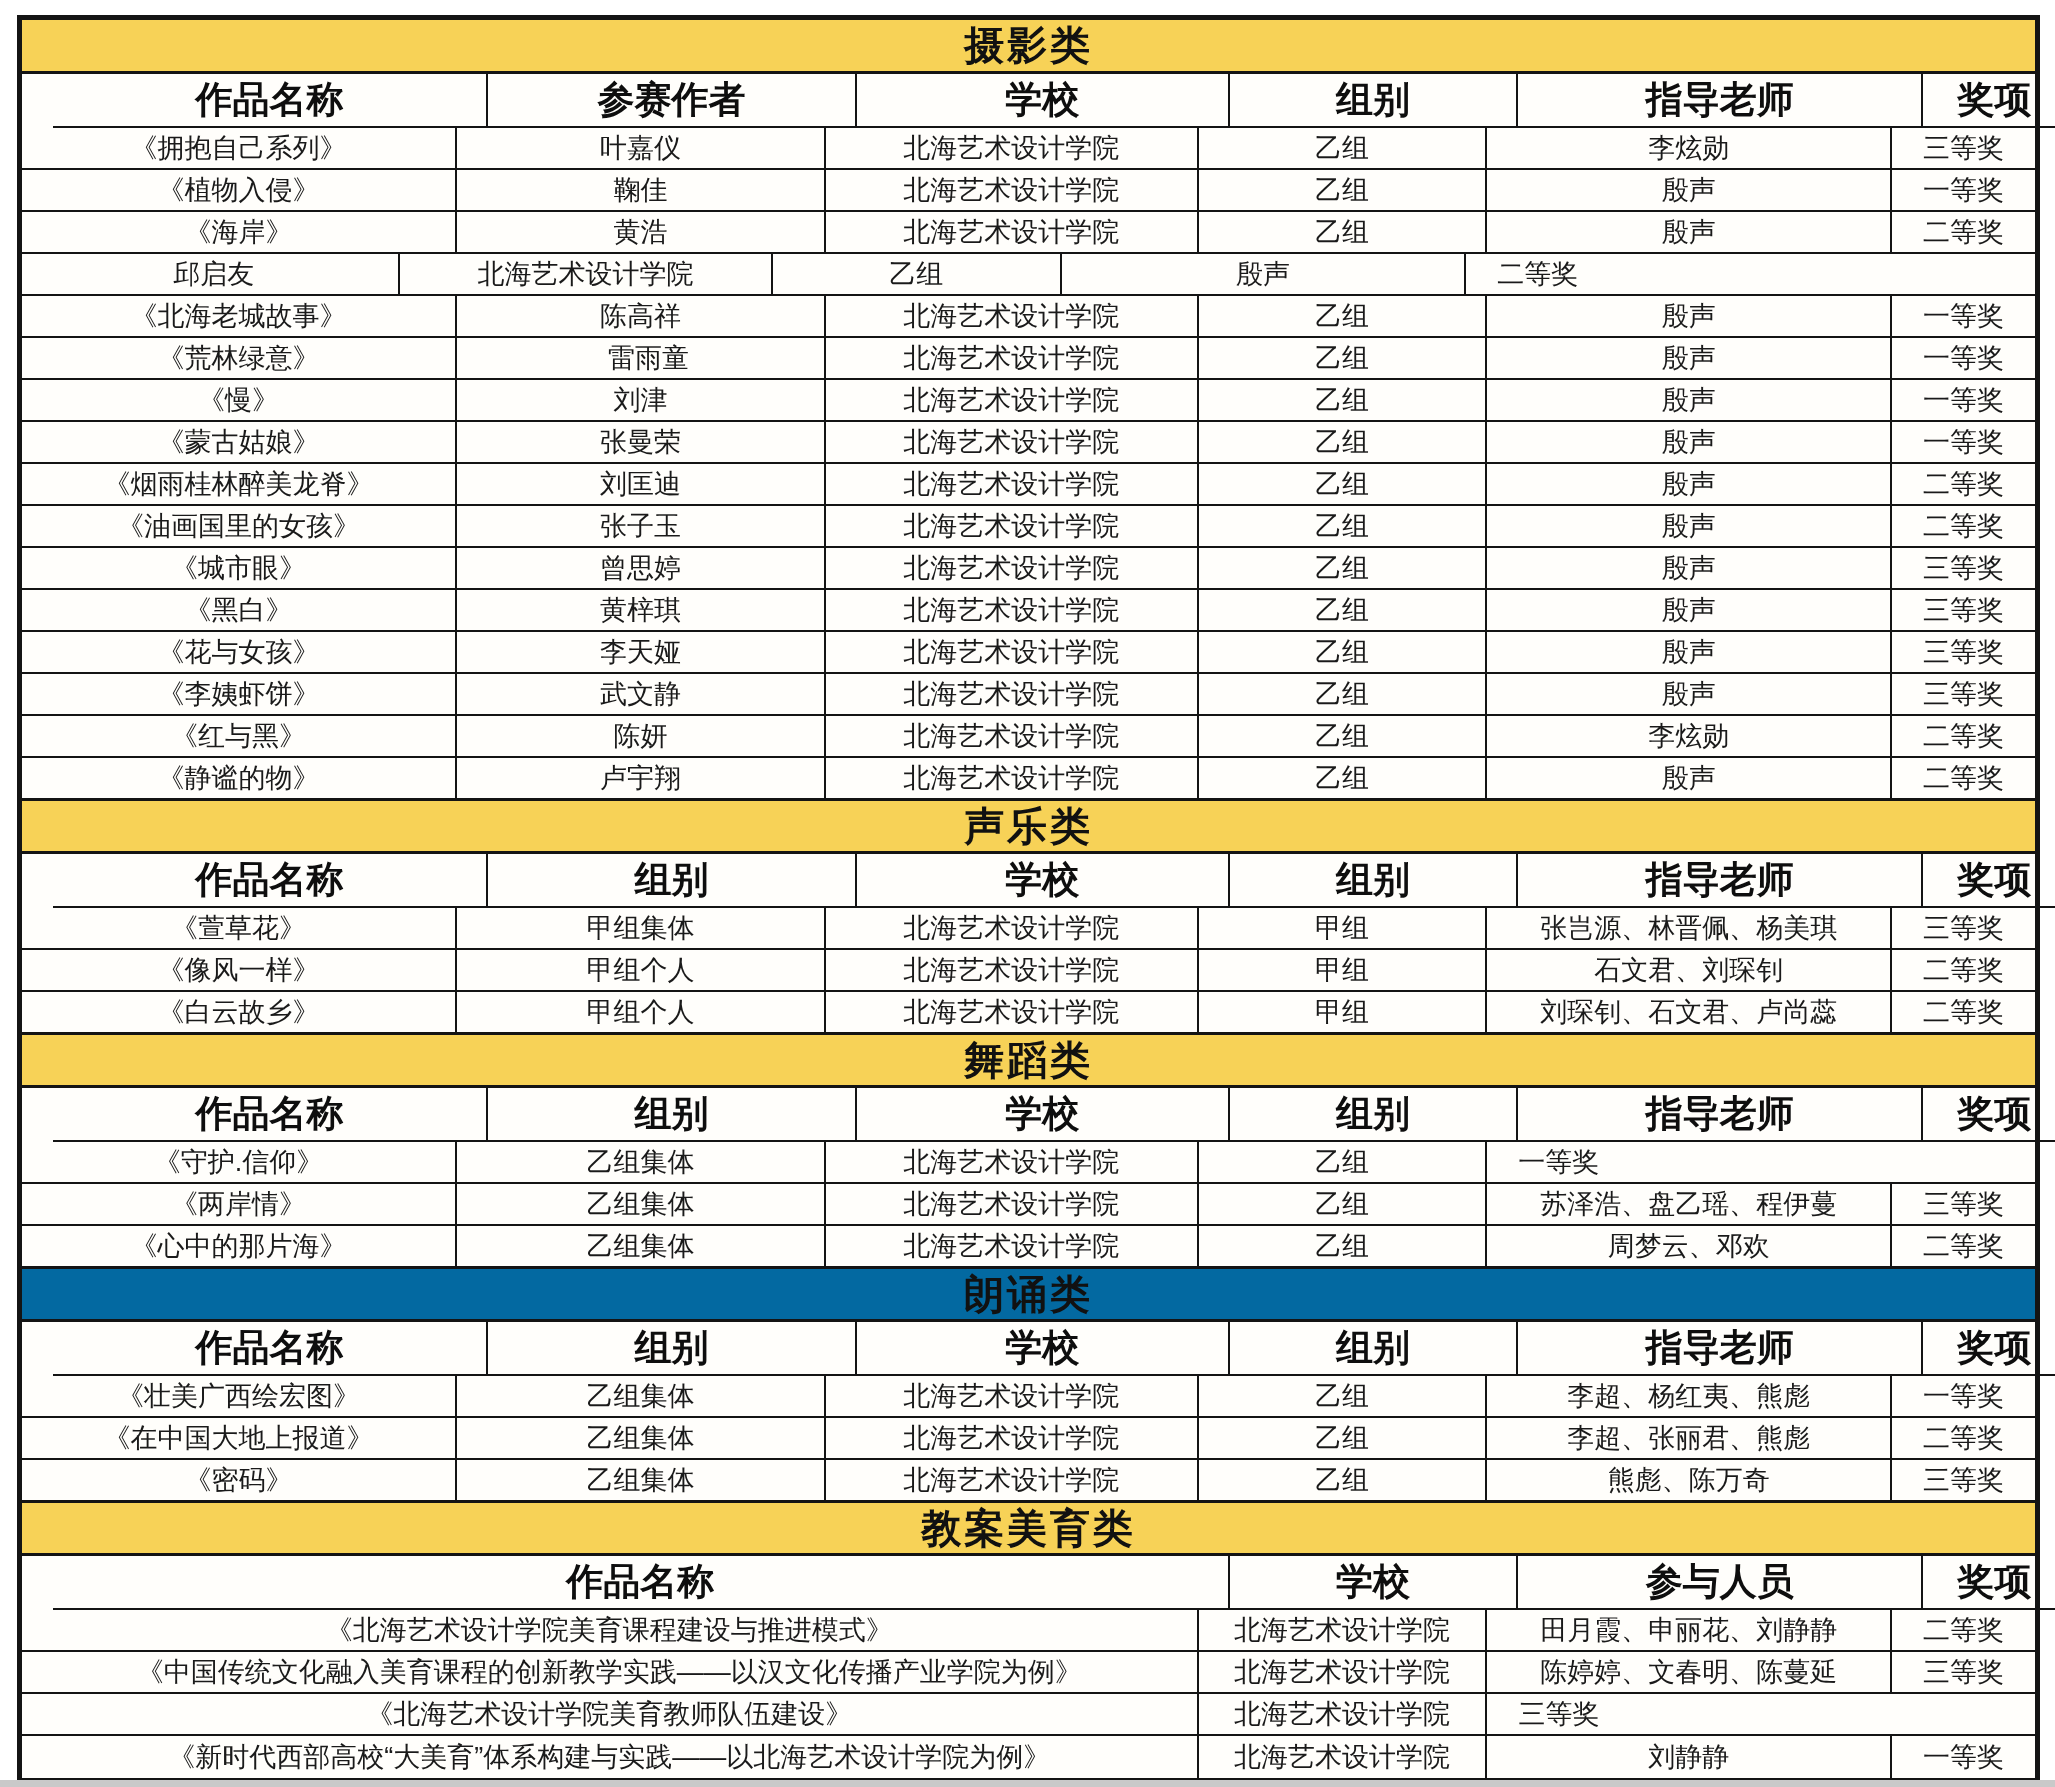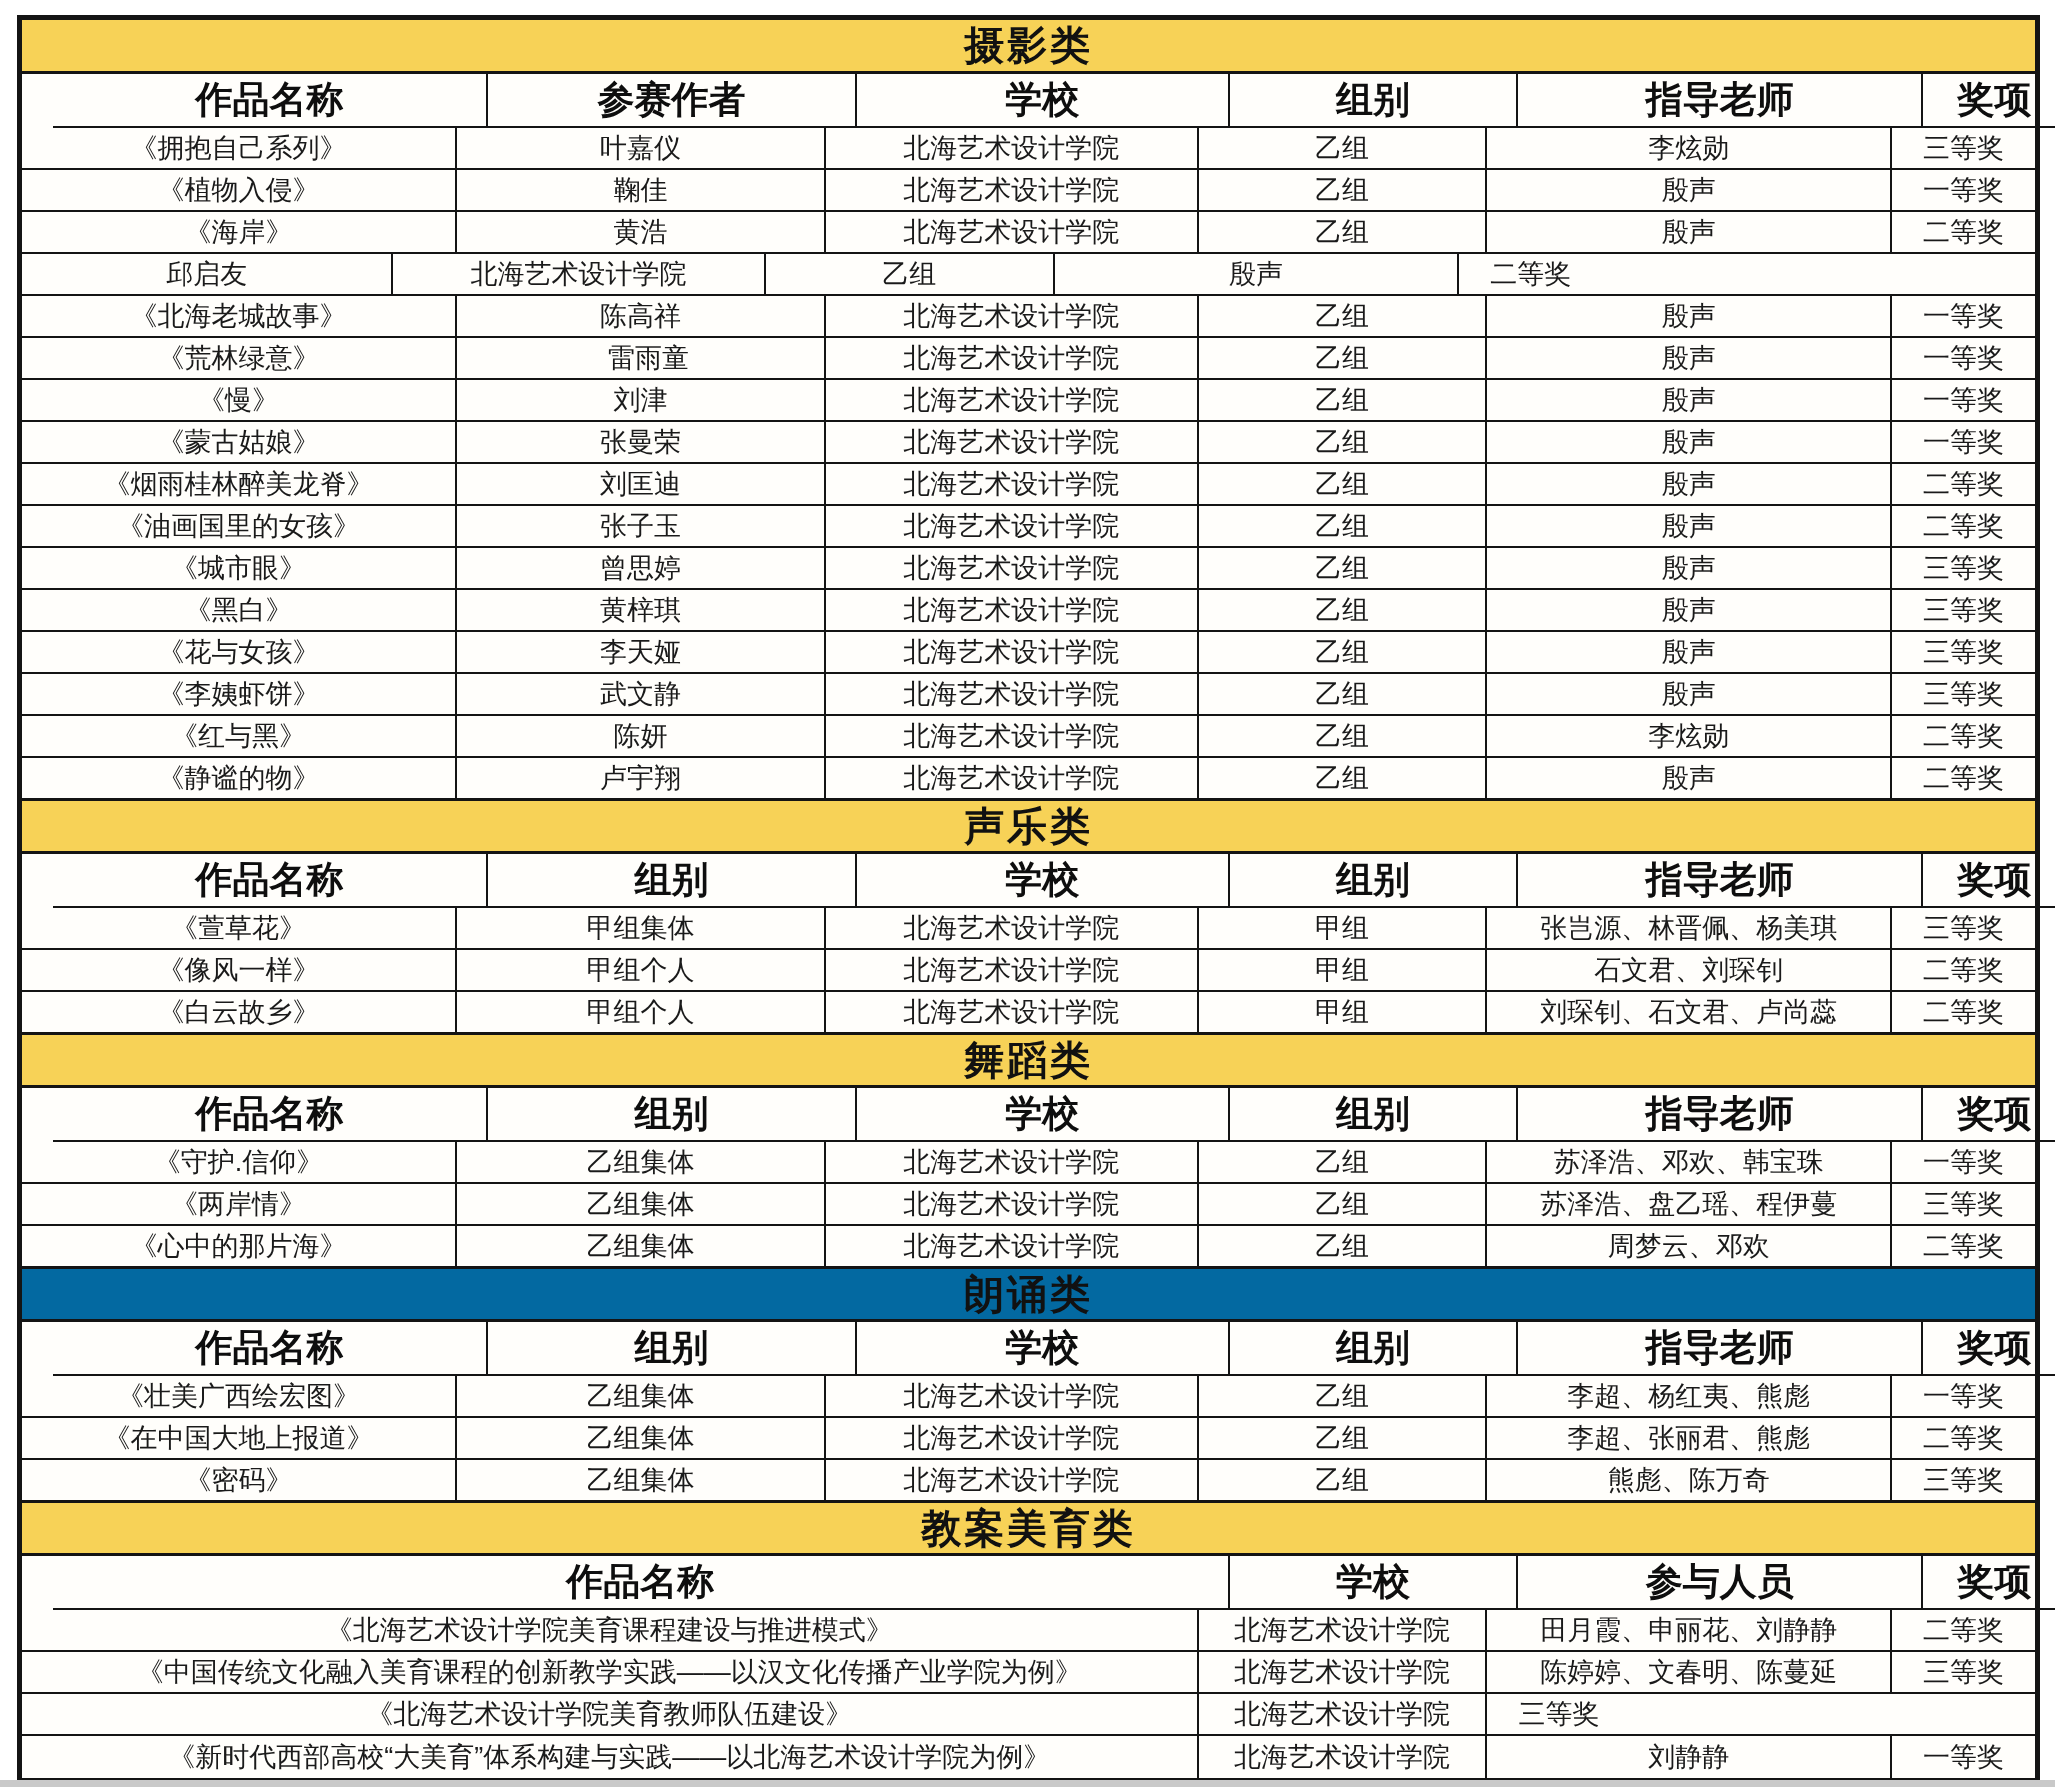--- a/index.html
+++ b/index.html
@@ -103,21 +103,21 @@
     </div>
     <div class="srow data">
       <div class="cell" style="width: 21.5%;">《海岸》</div>
       <div class="cell" style="width: 18.35%;">黄浩</div>
       <div class="cell" style="width: 18.5%;">北海艺术设计学院</div>
       <div class="cell" style="width: 14.35%;">乙组</div>
       <div class="cell" style="width: 20.1%;">殷声</div>
       <div class="cell" style="width: 7.2%;">二等奖</div>
     </div>
     <div class="srow data">
-      <div class="cell" style="width: 18.35%;">邱启友</div>
+      <div class="cell" style="width: 18.35%; margin-left: 7px;">邱启友</div>
       <div class="cell" style="width: 18.5%;">北海艺术设计学院</div>
       <div class="cell" style="width: 14.35%;">乙组</div>
       <div class="cell" style="width: 20.1%;">殷声</div>
       <div class="cell" style="width: 7.2%;">二等奖</div>
     </div>
     <div class="srow data">
       <div class="cell" style="width: 21.5%;">《北海老城故事》</div>
       <div class="cell" style="width: 18.35%;">陈高祥</div>
       <div class="cell" style="width: 18.5%;">北海艺术设计学院</div>
       <div class="cell" style="width: 14.35%;">乙组</div>
@@ -252,21 +252,20 @@
       <div class="cell" style="width: 18.5%;">学校</div>
       <div class="cell" style="width: 14.35%;">组别</div>
       <div class="cell" style="width: 20.1%;">指导老师</div>
       <div class="cell" style="width: 7.2%;">奖项</div>
     </div>
     <div class="srow data">
       <div class="cell" style="width: 21.5%;">《守护.信仰》</div>
       <div class="cell" style="width: 18.35%;">乙组集体</div>
       <div class="cell" style="width: 18.5%;">北海艺术设计学院</div>
       <div class="cell" style="width: 14.35%;">乙组</div>
-      <div class="cell" style="width: 20.1%;">苏泽浩、邓欢、韩宝珠</div>
       <div class="cell" style="width: 7.2%;">一等奖</div>
     </div>
     <div class="srow data">
       <div class="cell" style="width: 21.5%;">《两岸情》</div>
       <div class="cell" style="width: 18.35%;">乙组集体</div>
       <div class="cell" style="width: 18.5%;">北海艺术设计学院</div>
       <div class="cell" style="width: 14.35%;">乙组</div>
       <div class="cell" style="width: 20.1%;">苏泽浩、盘乙瑶、程伊蔓</div>
       <div class="cell" style="width: 7.2%;">三等奖</div>
     </div>

